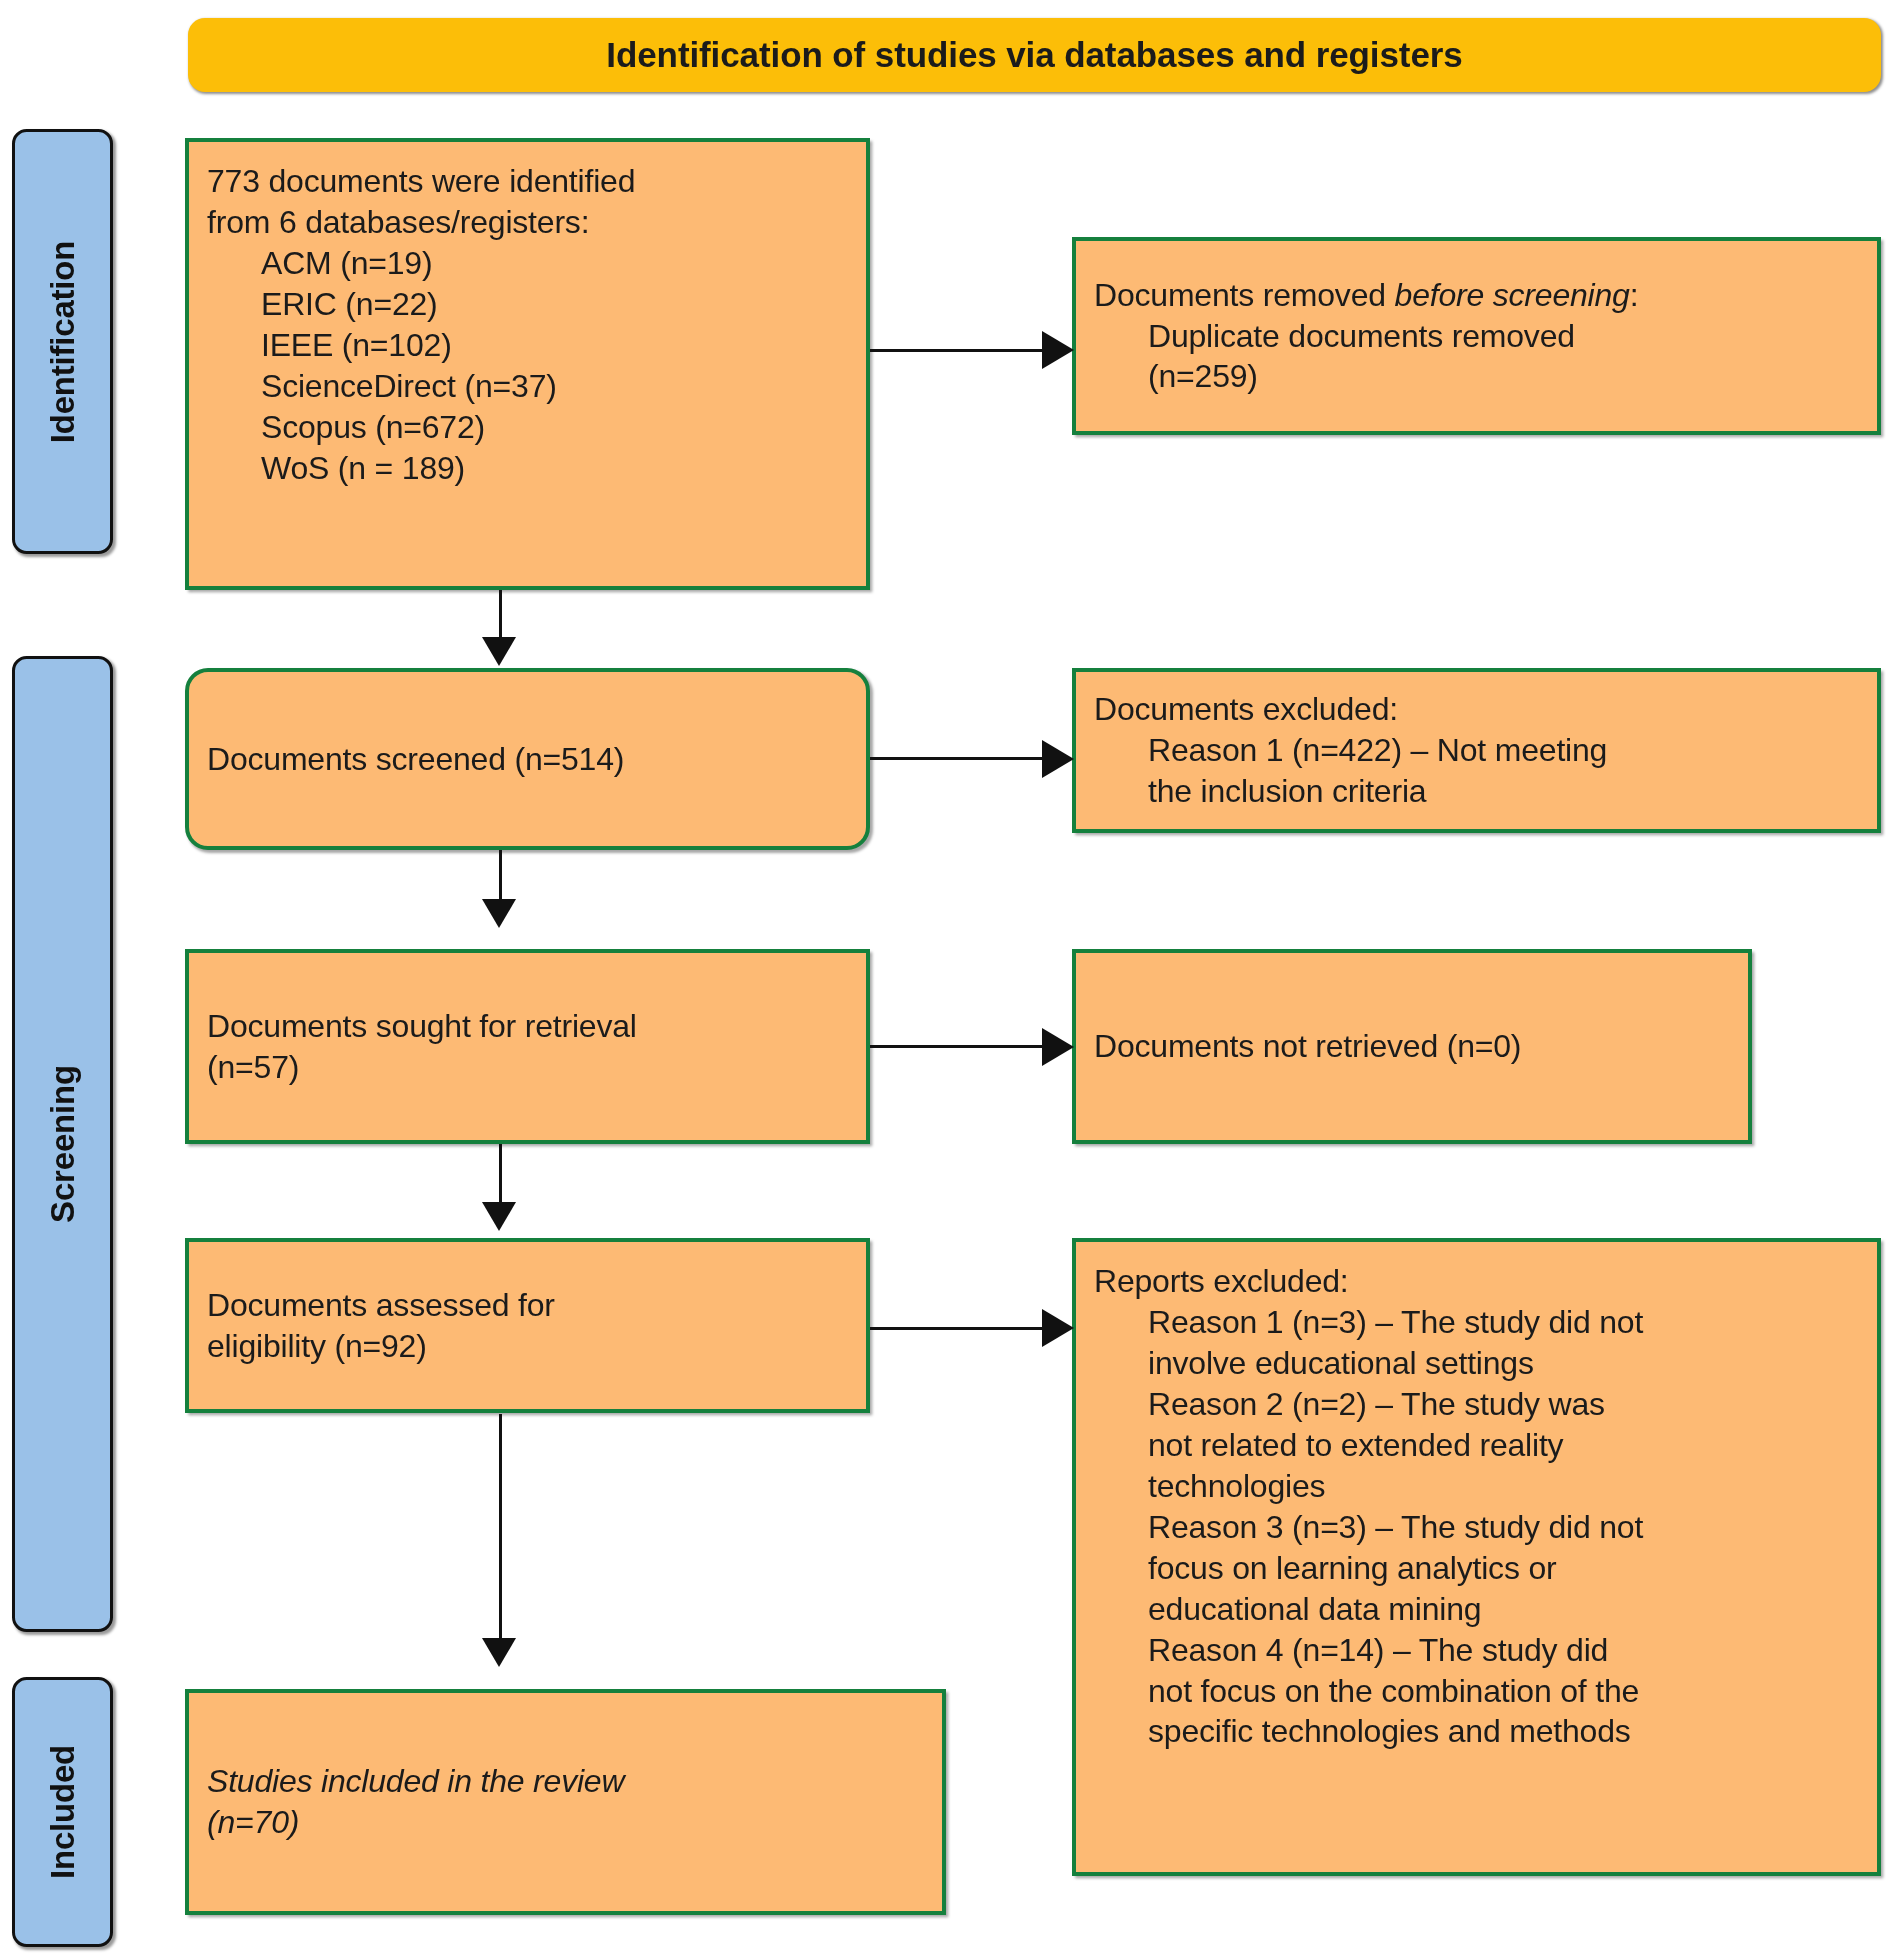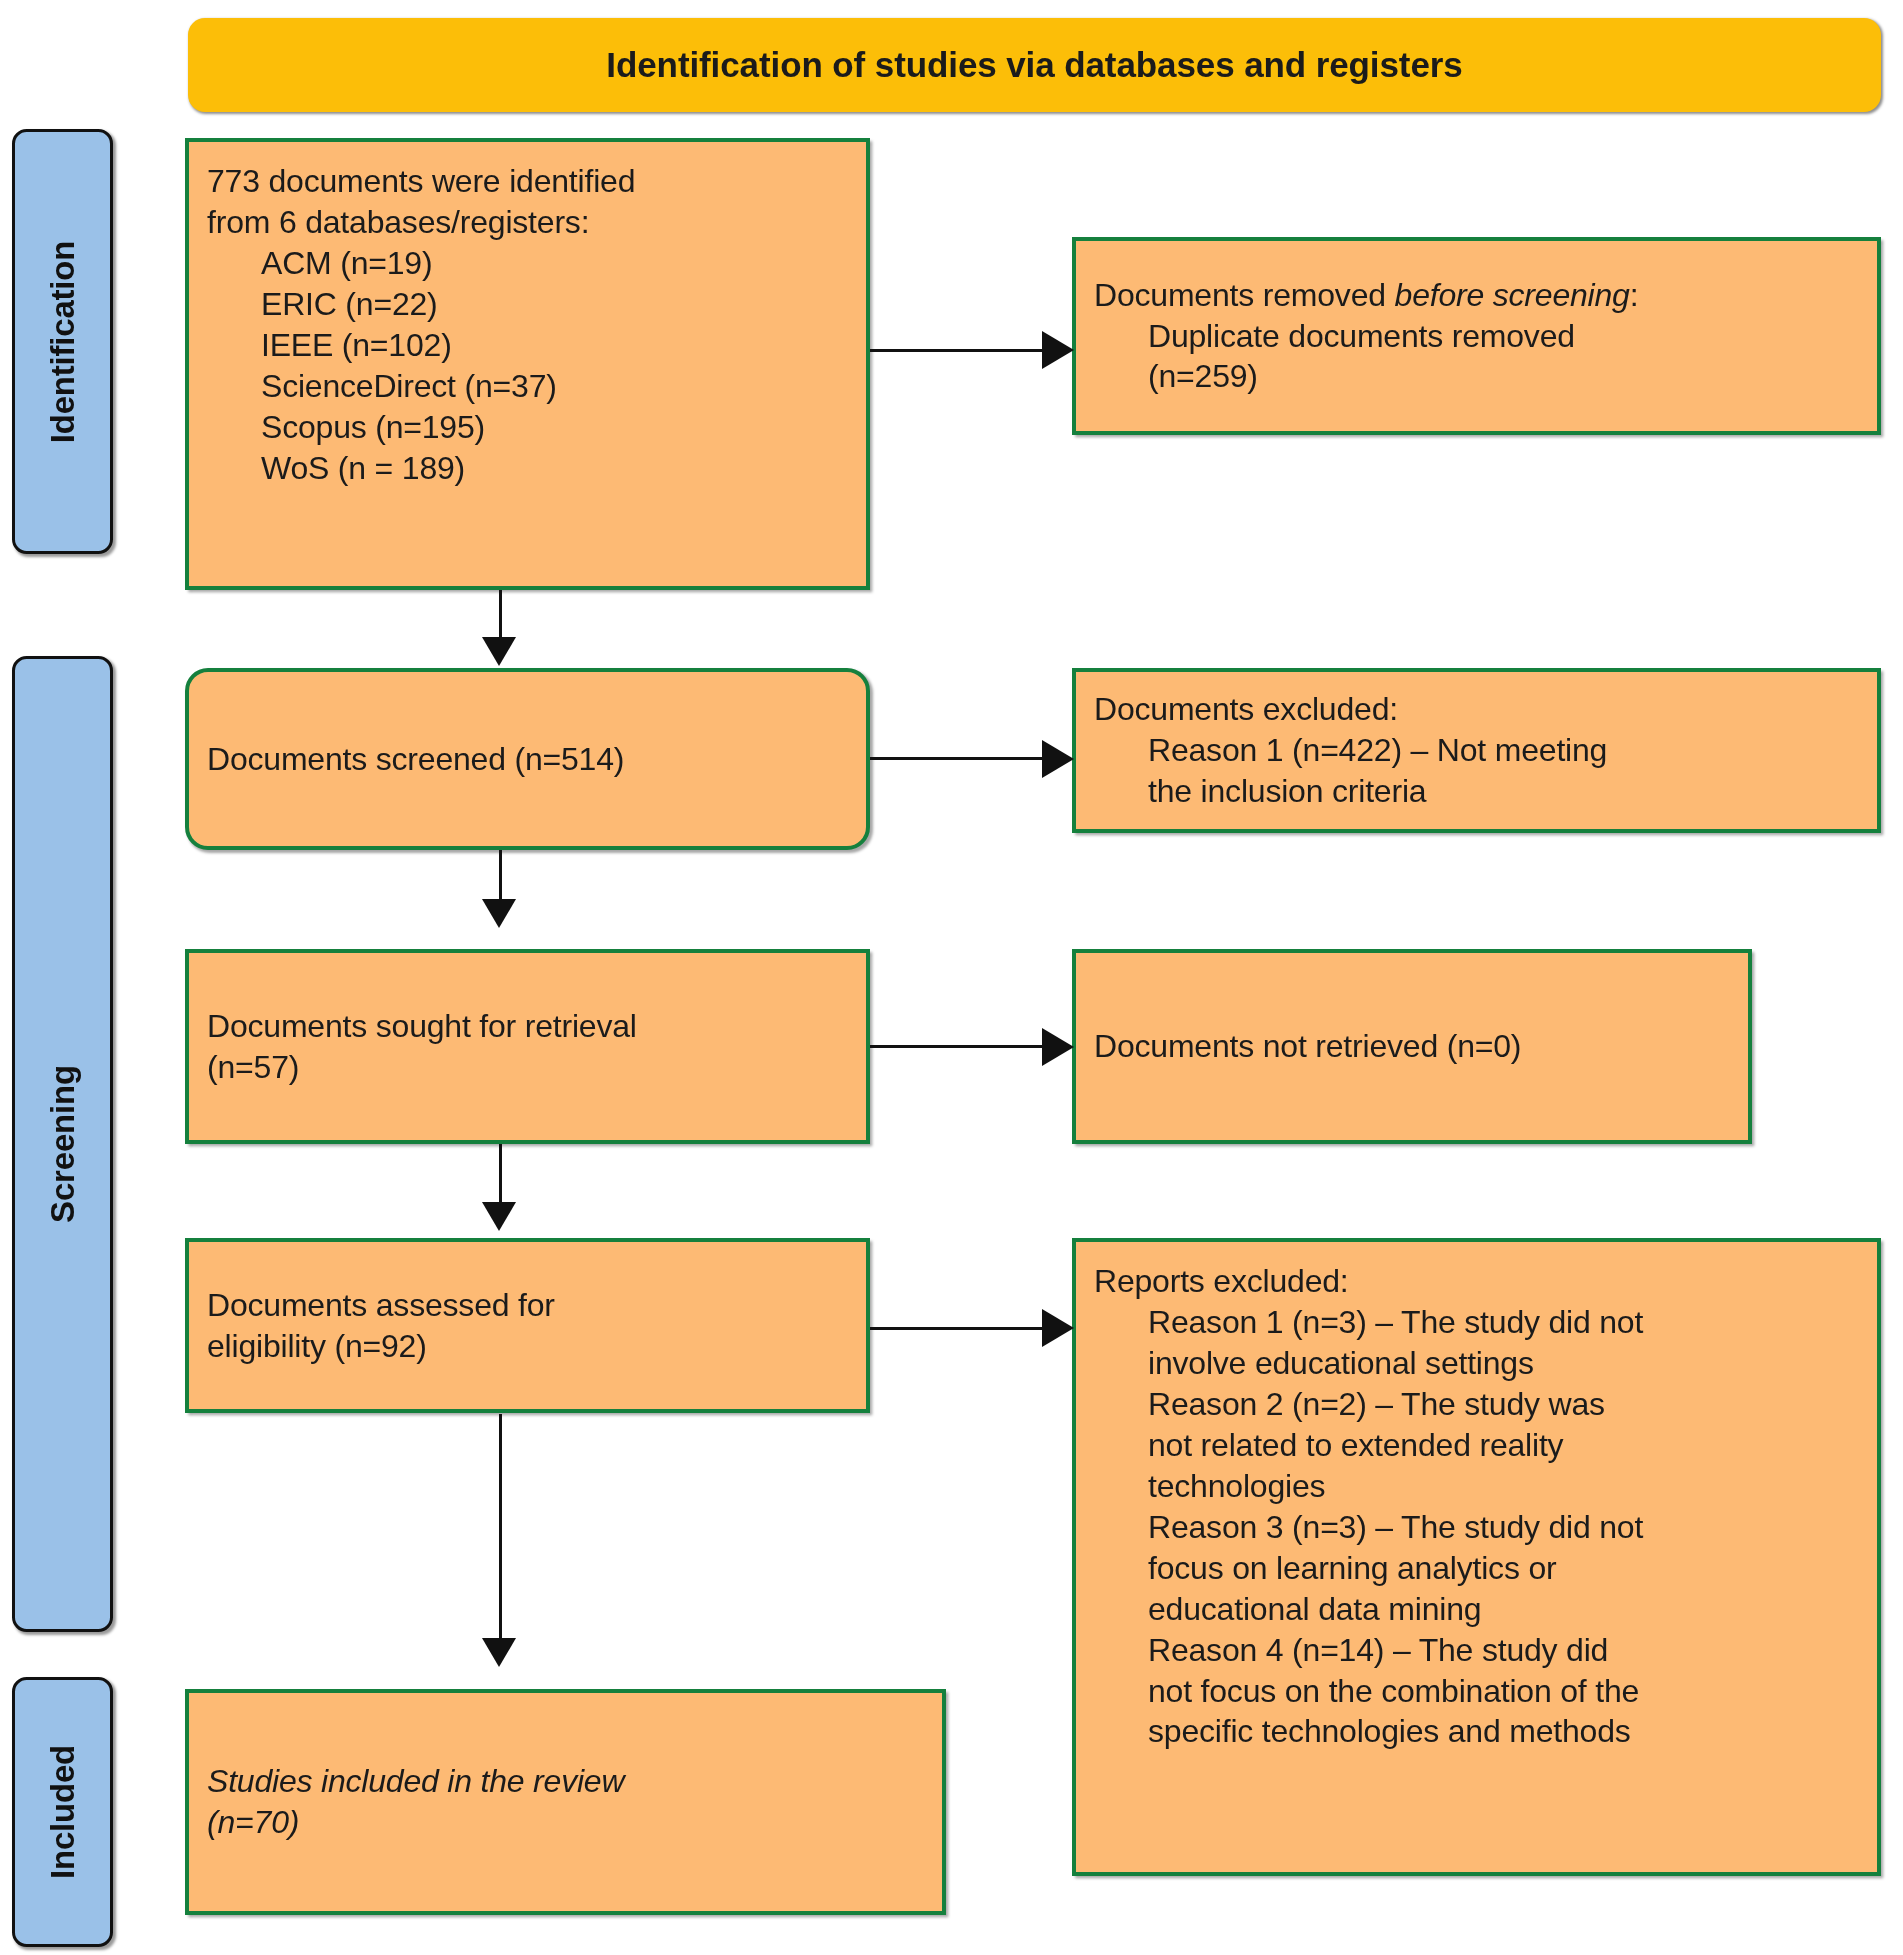--- a/index.html
+++ b/index.html
@@ -20,21 +20,21 @@
     background: #ffffff;
     overflow: hidden;
   }
 
   
   .banner {
     position: absolute;
     left: 188px;
     top: 18px;
     width: 1693px;
-    height: 94px;
+    height: 74px;
     background: #FCBE08;
     border-radius: 17px;
     box-shadow: 1.7px 1.7px 2.8px rgba(0,0,0,0.45);
     display: flex;
     align-items: center;
     justify-content: center;
     box-sizing: border-box;
   }
   .banner-title {
     font-size: 35px;
@@ -151,21 +151,21 @@
     <span class="rail-label">Included</span>
   </div>
 
   <div class="box" id="box-identified">
     <p>773 documents were identified</p>
     <p>from 6 databases/registers:</p>
     <p class="indent">ACM (n=19)</p>
     <p class="indent">ERIC (n=22)</p>
     <p class="indent">IEEE (n=102)</p>
     <p class="indent">ScienceDirect (n=37)</p>
-    <p class="indent">Scopus (n=195)</p>
+    <p class="indent">Scopus (n=672)</p>
     <p class="indent">WoS (n = 189)</p>
   </div>
 
   <div class="box box-vcenter" id="box-removed">
     <p><span>Documents removed </span><span class="em">before screening</span><span>:</span></p>
     <p class="indent">Duplicate documents removed</p>
     <p class="indent">(n=259)</p>
   </div>
 
   <div class="box box-vcenter" id="box-screened">

